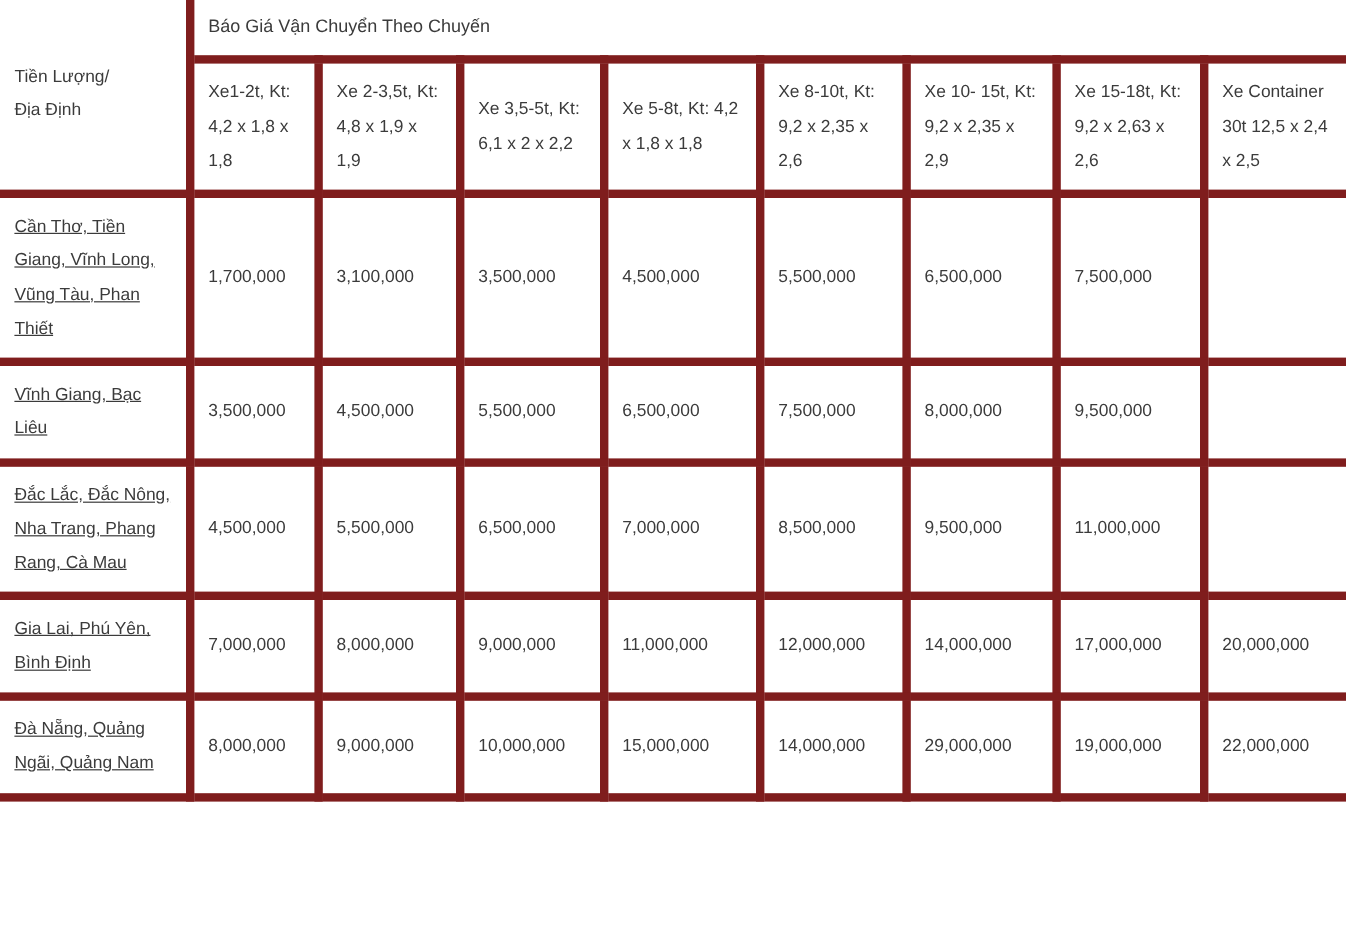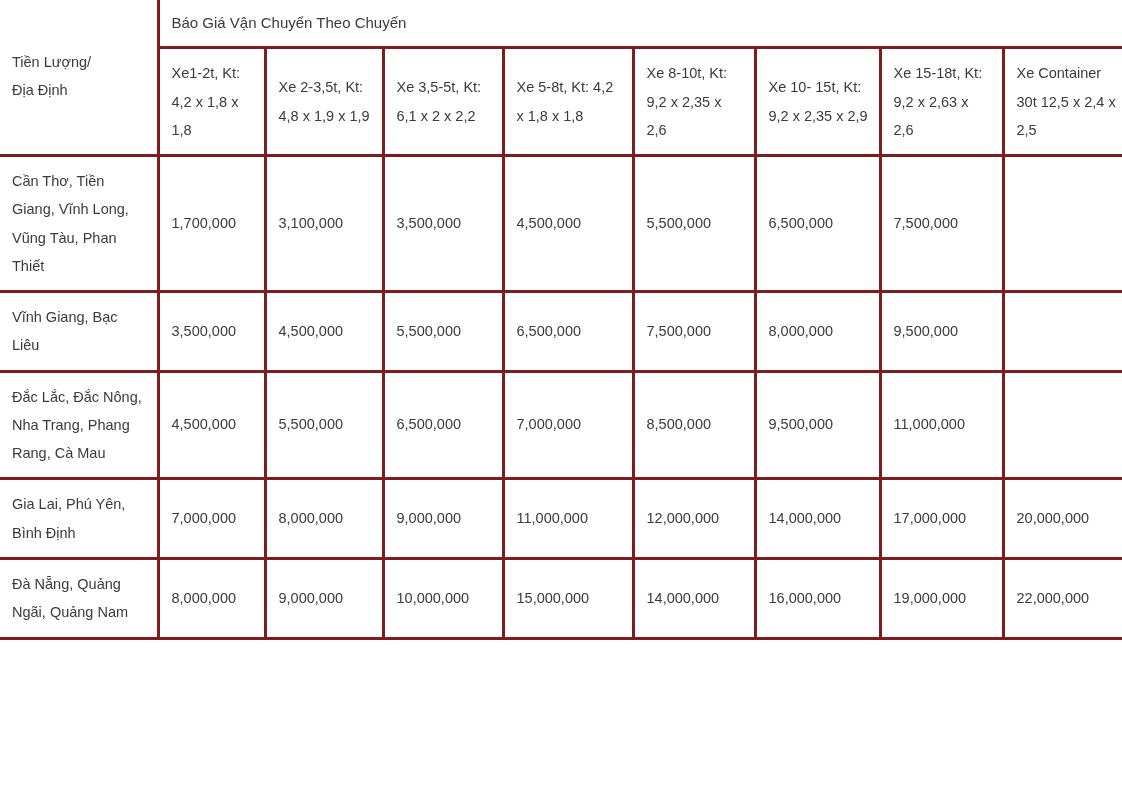--- a/index.html
+++ b/index.html
@@ -20,21 +20,21 @@
   }
   table.price-table {
     border-collapse: collapse;
     width: 1122px;
     table-layout: fixed;
     font-size: 14.5px;
     line-height: 1.75;
   }
   table.price-table td,
   table.price-table th {
-    border: 3px solid #7f1d1d;
+    border: 7px solid #7f1d1d;
     vertical-align: middle;
     padding: 10px 10px 10px 12px;
     text-align: left;
     font-weight: normal;
     color: #3b3b3b;
   }
   
   table.price-table tr > td:first-child,
   table.price-table tr > th:first-child {
     border-left: none;
@@ -71,20 +71,21 @@
   .hdr-sub {
     vertical-align: top;
     padding-top: 14px;
     padding-bottom: 14px;
     line-height: 1.95;
     font-size: 14.5px;
   }
   .loc-cell {
     line-height: 1.95;
     color: #3b3b3b;
+    text-decoration: underline;
   }
   .num-cell {
     color: #3b3b3b;
     white-space: nowrap;
   }
   .empty-cell { }
 </style>
 </head>
 <body>
 
@@ -168,19 +169,19 @@
         <td class="num-cell">20,000,000</td>
       </tr>
 
       <tr>
         <td class="loc-cell"> Đà Nẵng, Quảng Ngãi, Quảng Nam</td>
         <td class="num-cell">8,000,000</td>
         <td class="num-cell">9,000,000</td>
         <td class="num-cell">10,000,000</td>
         <td class="num-cell">15,000,000</td>
         <td class="num-cell">14,000,000</td>
-        <td class="num-cell">16,000,000</td>
+        <td class="num-cell">29,000,000</td>
         <td class="num-cell">19,000,000</td>
         <td class="num-cell">22,000,000</td>
       </tr>
     </tbody>
   </table>
 </div>
 
 </body></html>

